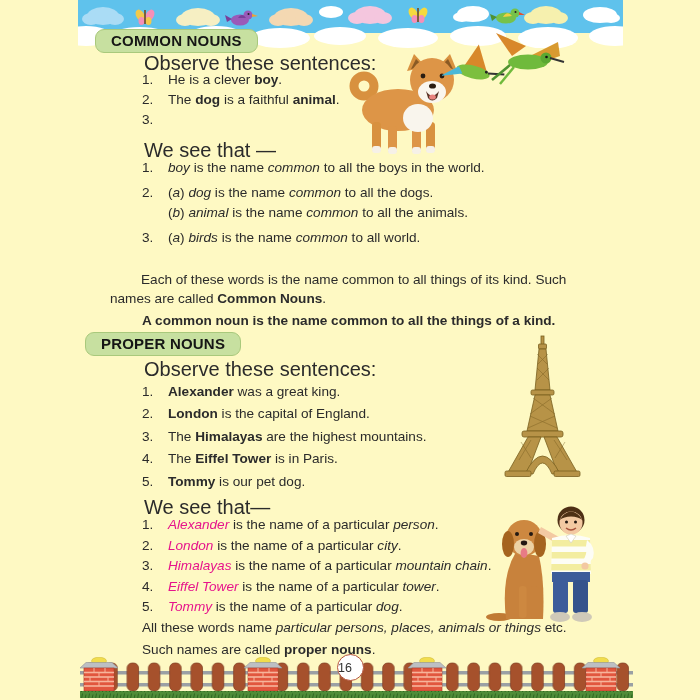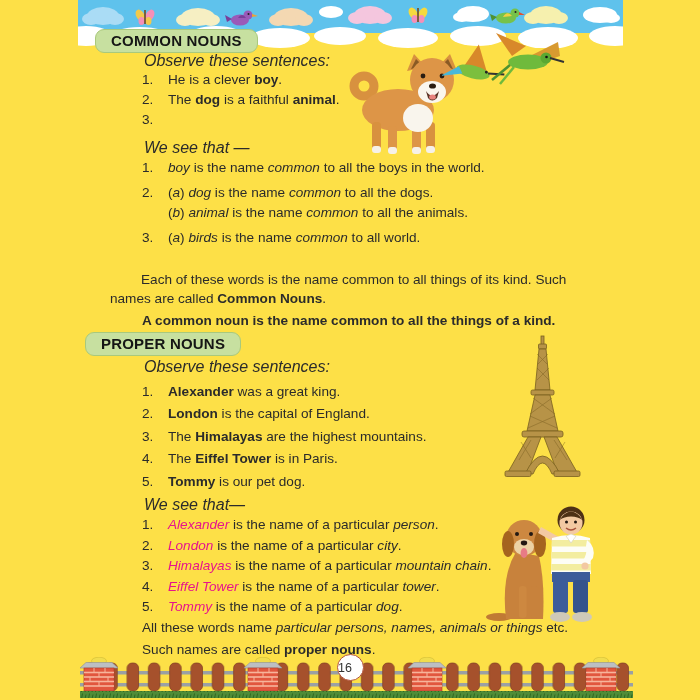--- a/index.html
+++ b/index.html
@@ -1,22 +1,22 @@
 <!DOCTYPE html>
 <html style="--pink: #e6148c; --heading_bg: #c7e0a0; --text: #2b2b2b; --sky: #5fc2ec;"><head>
 <meta charset="utf-8">
 <style>
   *{margin:0;padding:0;box-sizing:border-box}
   html,body{width:700px;height:700px}
   body{background:#ffffff;font-family:"Liberation Sans","DejaVu Sans",sans-serif;color:var(--text,#2b2b2b)}
-  .page{position:relative;width:700px;height:700px;background:#fde047;overflow:hidden}
+  .page{position:relative;width:700px;height:700px;background:#fef9c3;overflow:hidden}
   .abs{position:absolute}
   .sec-heading{position:absolute;background:var(--heading_bg,#c7e0a0);border:1px solid #a9c97c;
     border-radius:9px;padding:2px 15px 3px;font-weight:bold;font-size:15px;letter-spacing:.2px;color:#151515;z-index:3}
-  .lead{position:absolute;font-style:italic;font-size:16px}
+  .lead{position:absolute;font-size:20px}
   .rlist{position:absolute;font-size:13.6px}
   .rlist .li{display:flex}
   .rlist .num{flex:0 0 26px}
   .l1 .li{line-height:20px}
   .l2 .li{line-height:20px;margin-bottom:5px}
   .l3 .li{line-height:22.4px}
   .l4 .li{line-height:20.6px}
   .para{position:absolute;font-size:13.6px;line-height:19px}
   .b{font-weight:bold}
   .i{font-style:italic}
@@ -221,21 +221,21 @@
         </div>
       </div>
       <div class="li">
         <span class="num">5.</span>
         <div class="libody">
           <div class="ln"><span class="i p">Tommy</span><span> is the name of a particular </span><span class="i">dog</span><span>.</span></div>
         </div>
       </div>
     </div>
 
-  <div class="para" style="left:142px;top:617px;width:458px;line-height:22px"><span>All these words name </span><span class="i">particular persons, names, animals or things</span><span> etc. Such names are called </span><span class="b">proper nouns</span><span>.</span></div>
+  <div class="para" style="left:142px;top:617px;width:458px;line-height:22px"><span>All these words name </span><span class="i">particular persons, places, animals or things</span><span> etc. Such names are called </span><span class="b">proper nouns</span><span>.</span></div>
 
   <svg class="abs" style="left:338px;top:30px" width="140" height="132" viewBox="0 0 140 132">
     <circle cx="26" cy="56" r="10" fill="none" stroke="#d8913f" stroke-width="9"></circle>
     <ellipse cx="60" cy="80" rx="36" ry="21" fill="#dd9547"></ellipse>
     <rect x="34" y="92" width="9" height="30" rx="3.5" fill="#d8913f"></rect>
     <rect x="50" y="96" width="9" height="27" rx="3.5" fill="#dd9547"></rect>
     <rect x="74" y="96" width="9" height="27" rx="3.5" fill="#dd9547"></rect>
     <rect x="88" y="92" width="9" height="30" rx="3.5" fill="#d8913f"></rect>
     <rect x="34" y="116" width="9" height="7" rx="3" fill="#f6f1e8"></rect>
     <rect x="50" y="117" width="9" height="7" rx="3" fill="#f6f1e8"></rect>

